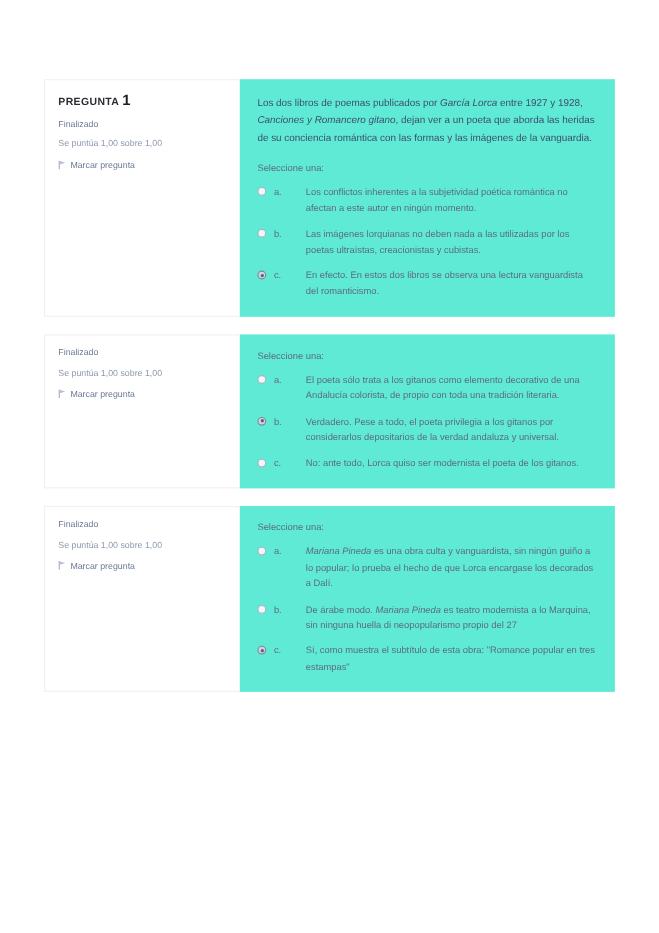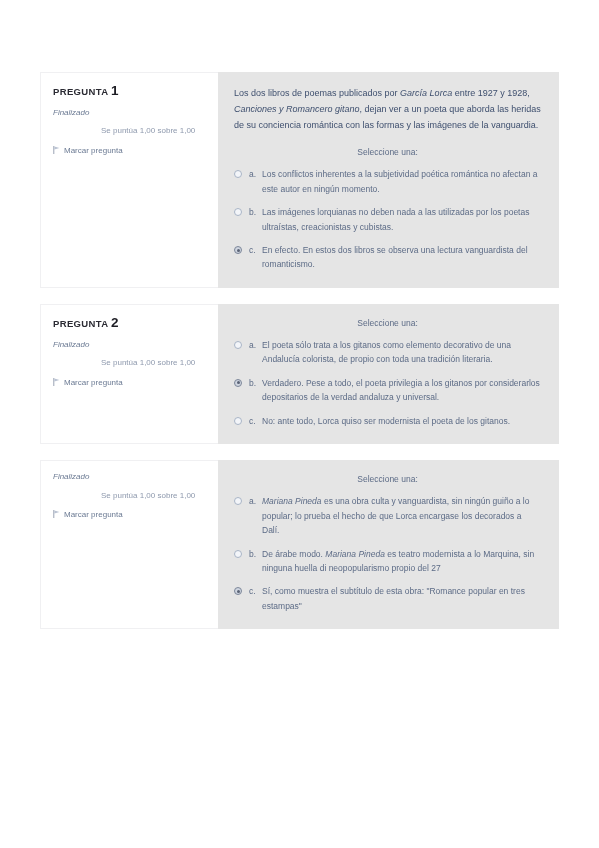--- a/index.html
+++ b/index.html
@@ -55,28 +55,26 @@
     font-size: 13.5px;
     font-weight: bold;
     letter-spacing: 0;
     color: #1d1d24;
   }
   .q-state {
     font-size: 8px;
     color: #6b7a93;
     margin-bottom: 9px;
     line-height: 1.2;
-    font-style: italic;
   }
   .q-grade {
     font-size: 8px;
     color: #8e99ad;
     margin-bottom: 10px;
     line-height: 1.2;
-    margin-left: 48px;
   }
   .q-flag {
     display: flex;
     align-items: flex-start;
     gap: 4px;
     font-size: 8px;
     color: #6b7a93;
     line-height: 1.2;
   }
   .flag-icon {
@@ -85,38 +83,37 @@
     height: 8px;
     position: relative;
     flex: 0 0 auto;
   }
   .flag-icon svg { display: block; }
 
   
   .q-content {
     flex: 1;
     box-sizing: border-box;
-    background: #e5e5e5;
+    background: #5eead4;
     padding: 14px 18px 16px 16px;
   }
   .q-text {
     font-size: 9px;
     line-height: 1.75;
     color: #3e4f6e;
     margin: 0 0 14px 0;
   }
   .q-text em {
     font-style: italic;
   }
   .q-prompt {
     font-size: 8.5px;
     color: #5c6b86;
     margin: 0 0 9px 0;
     line-height: 1.3;
-    text-align: center;
   }
   .answers {
     margin: 0;
     padding: 0;
     list-style: none;
   }
   .answer {
     display: flex;
     align-items: flex-start;
     margin-bottom: 9px;
@@ -153,20 +150,21 @@
     width: 13px;
     font-size: 8.5px;
     color: #5c6b86;
     line-height: 1.7;
   }
   .ans-text {
     flex: 1;
     font-size: 8.5px;
     line-height: 1.7;
     color: #5c6b86;
+    margin-left: 16px;
   }
   .ans-text em { font-style: italic; }
 </style>
 </head>
 <body>
 
 <div class="page">
   <div class="quiz" id="quiz-root">
       <div class="question-block">
         <div class="q-info">
@@ -200,21 +198,20 @@
             <li class="answer">
               <span class="radio checked"></span>
               <span class="ans-letter">c.</span>
               <span class="ans-text"><span>En efecto. En estos dos libros se observa una lectura vanguardista del romanticismo.</span></span>
             </li>
           </ul>
         </div>
       </div>
       <div class="question-block">
         <div class="q-info">
-          <div class="q-title"><span>PREGUNTA</span> <span class="q-num">2</span></div>
           <div class="q-state">Finalizado</div>
           <div class="q-grade">Se puntúa 1,00 sobre 1,00</div>
           <div class="q-flag">
             <span class="flag-icon">
               <svg width="7" height="8" viewBox="0 0 7 8" xmlns="http://www.w3.org/2000/svg">
                 <path d="M0.8 0 L0.8 8" stroke="#8e99ad" stroke-width="0.9" fill="none"></path>
                 <path d="M1.4 0.4 L6.4 1.9 L1.4 3.5 Z" fill="#b9c2d2"></path>
               </svg>
             </span>
             <span>Marcar pregunta</span>

